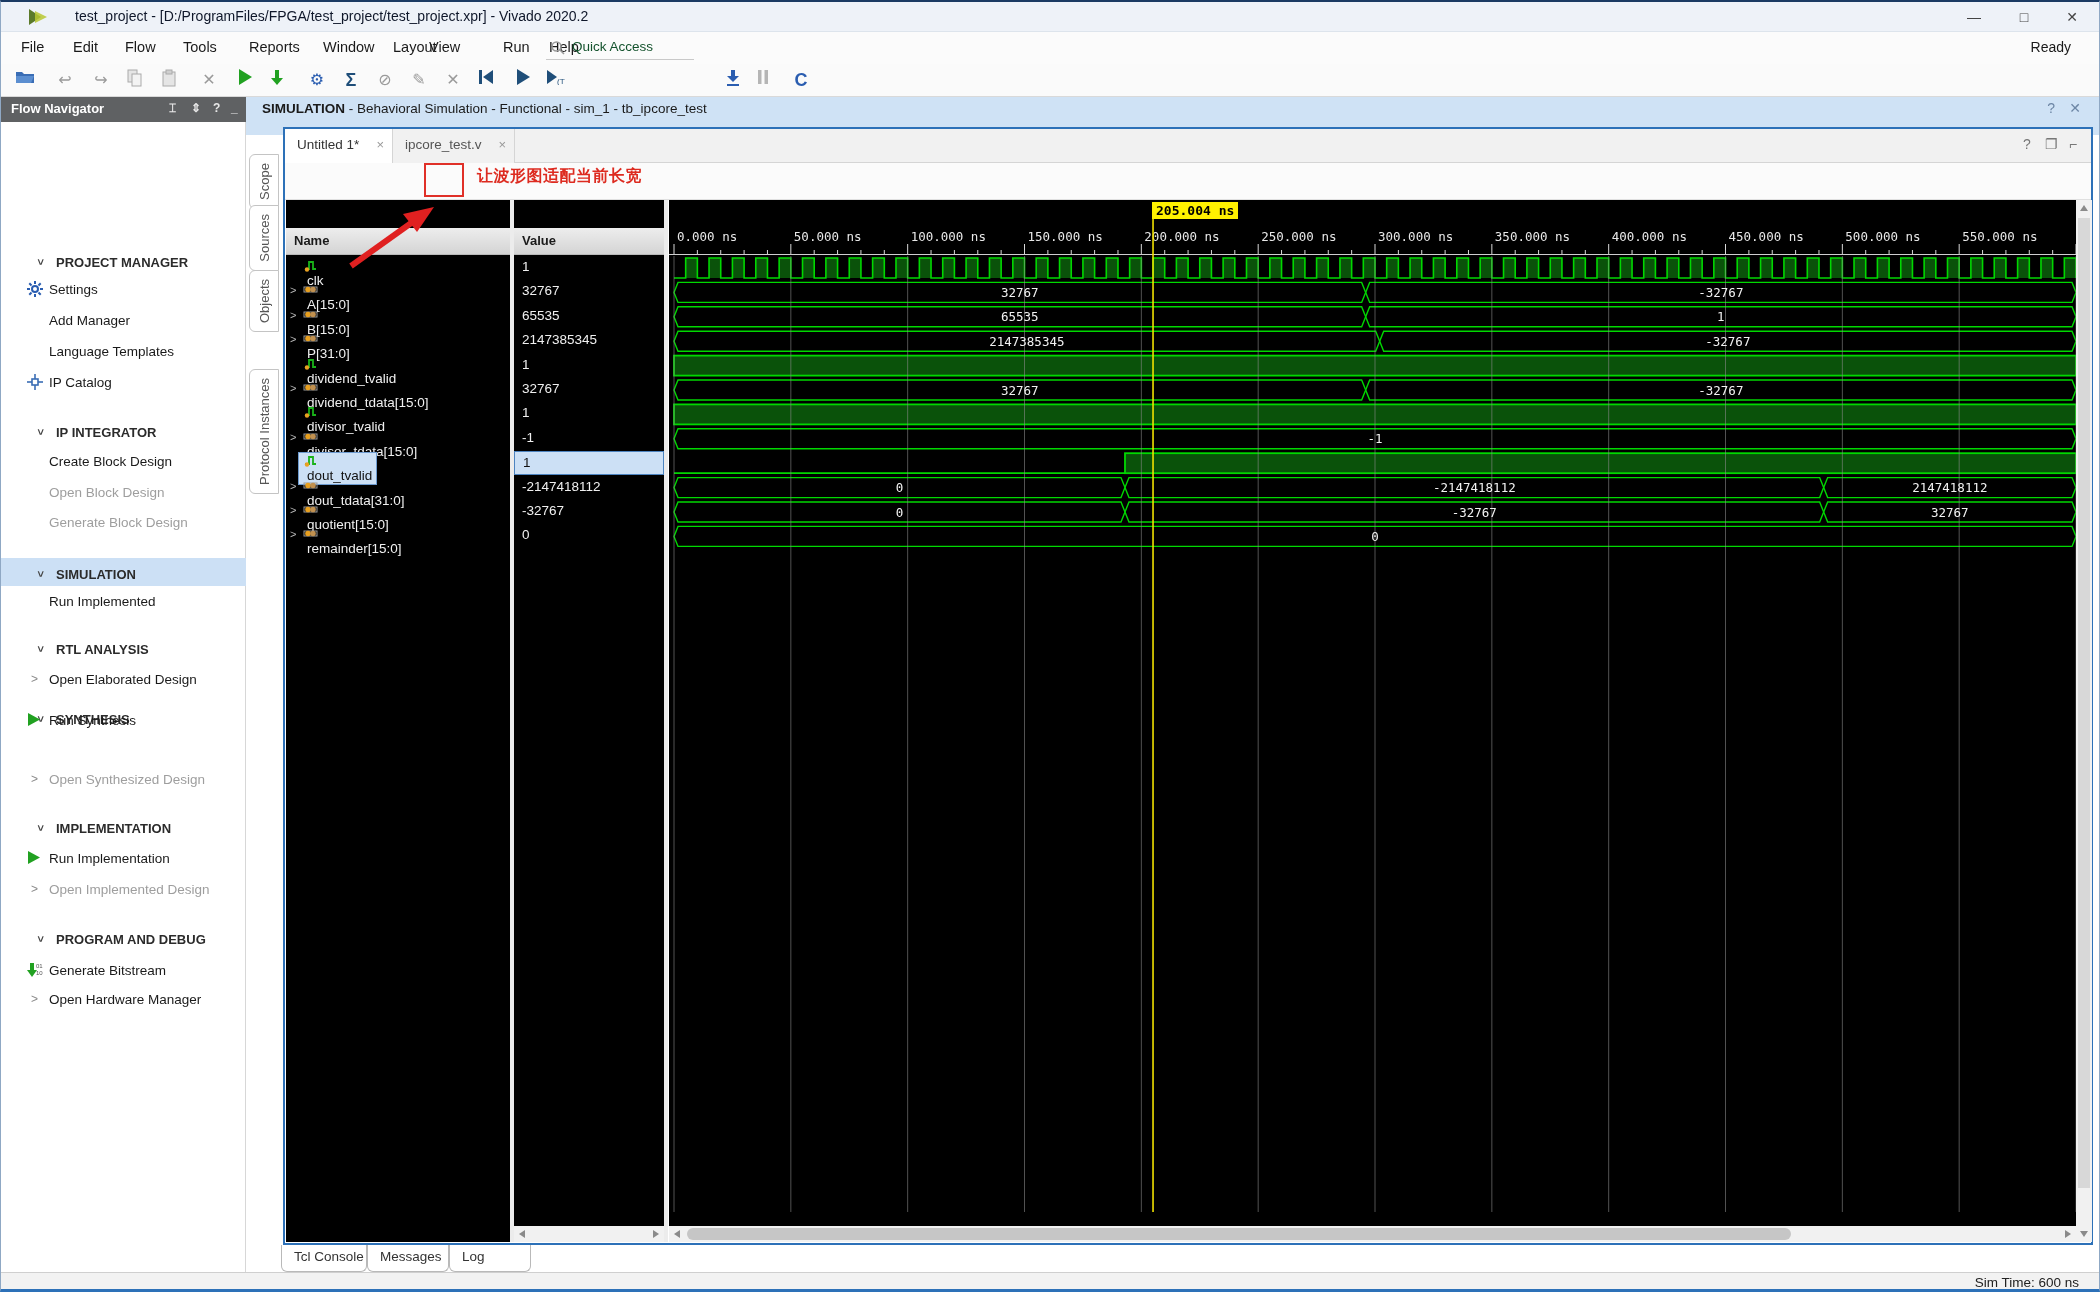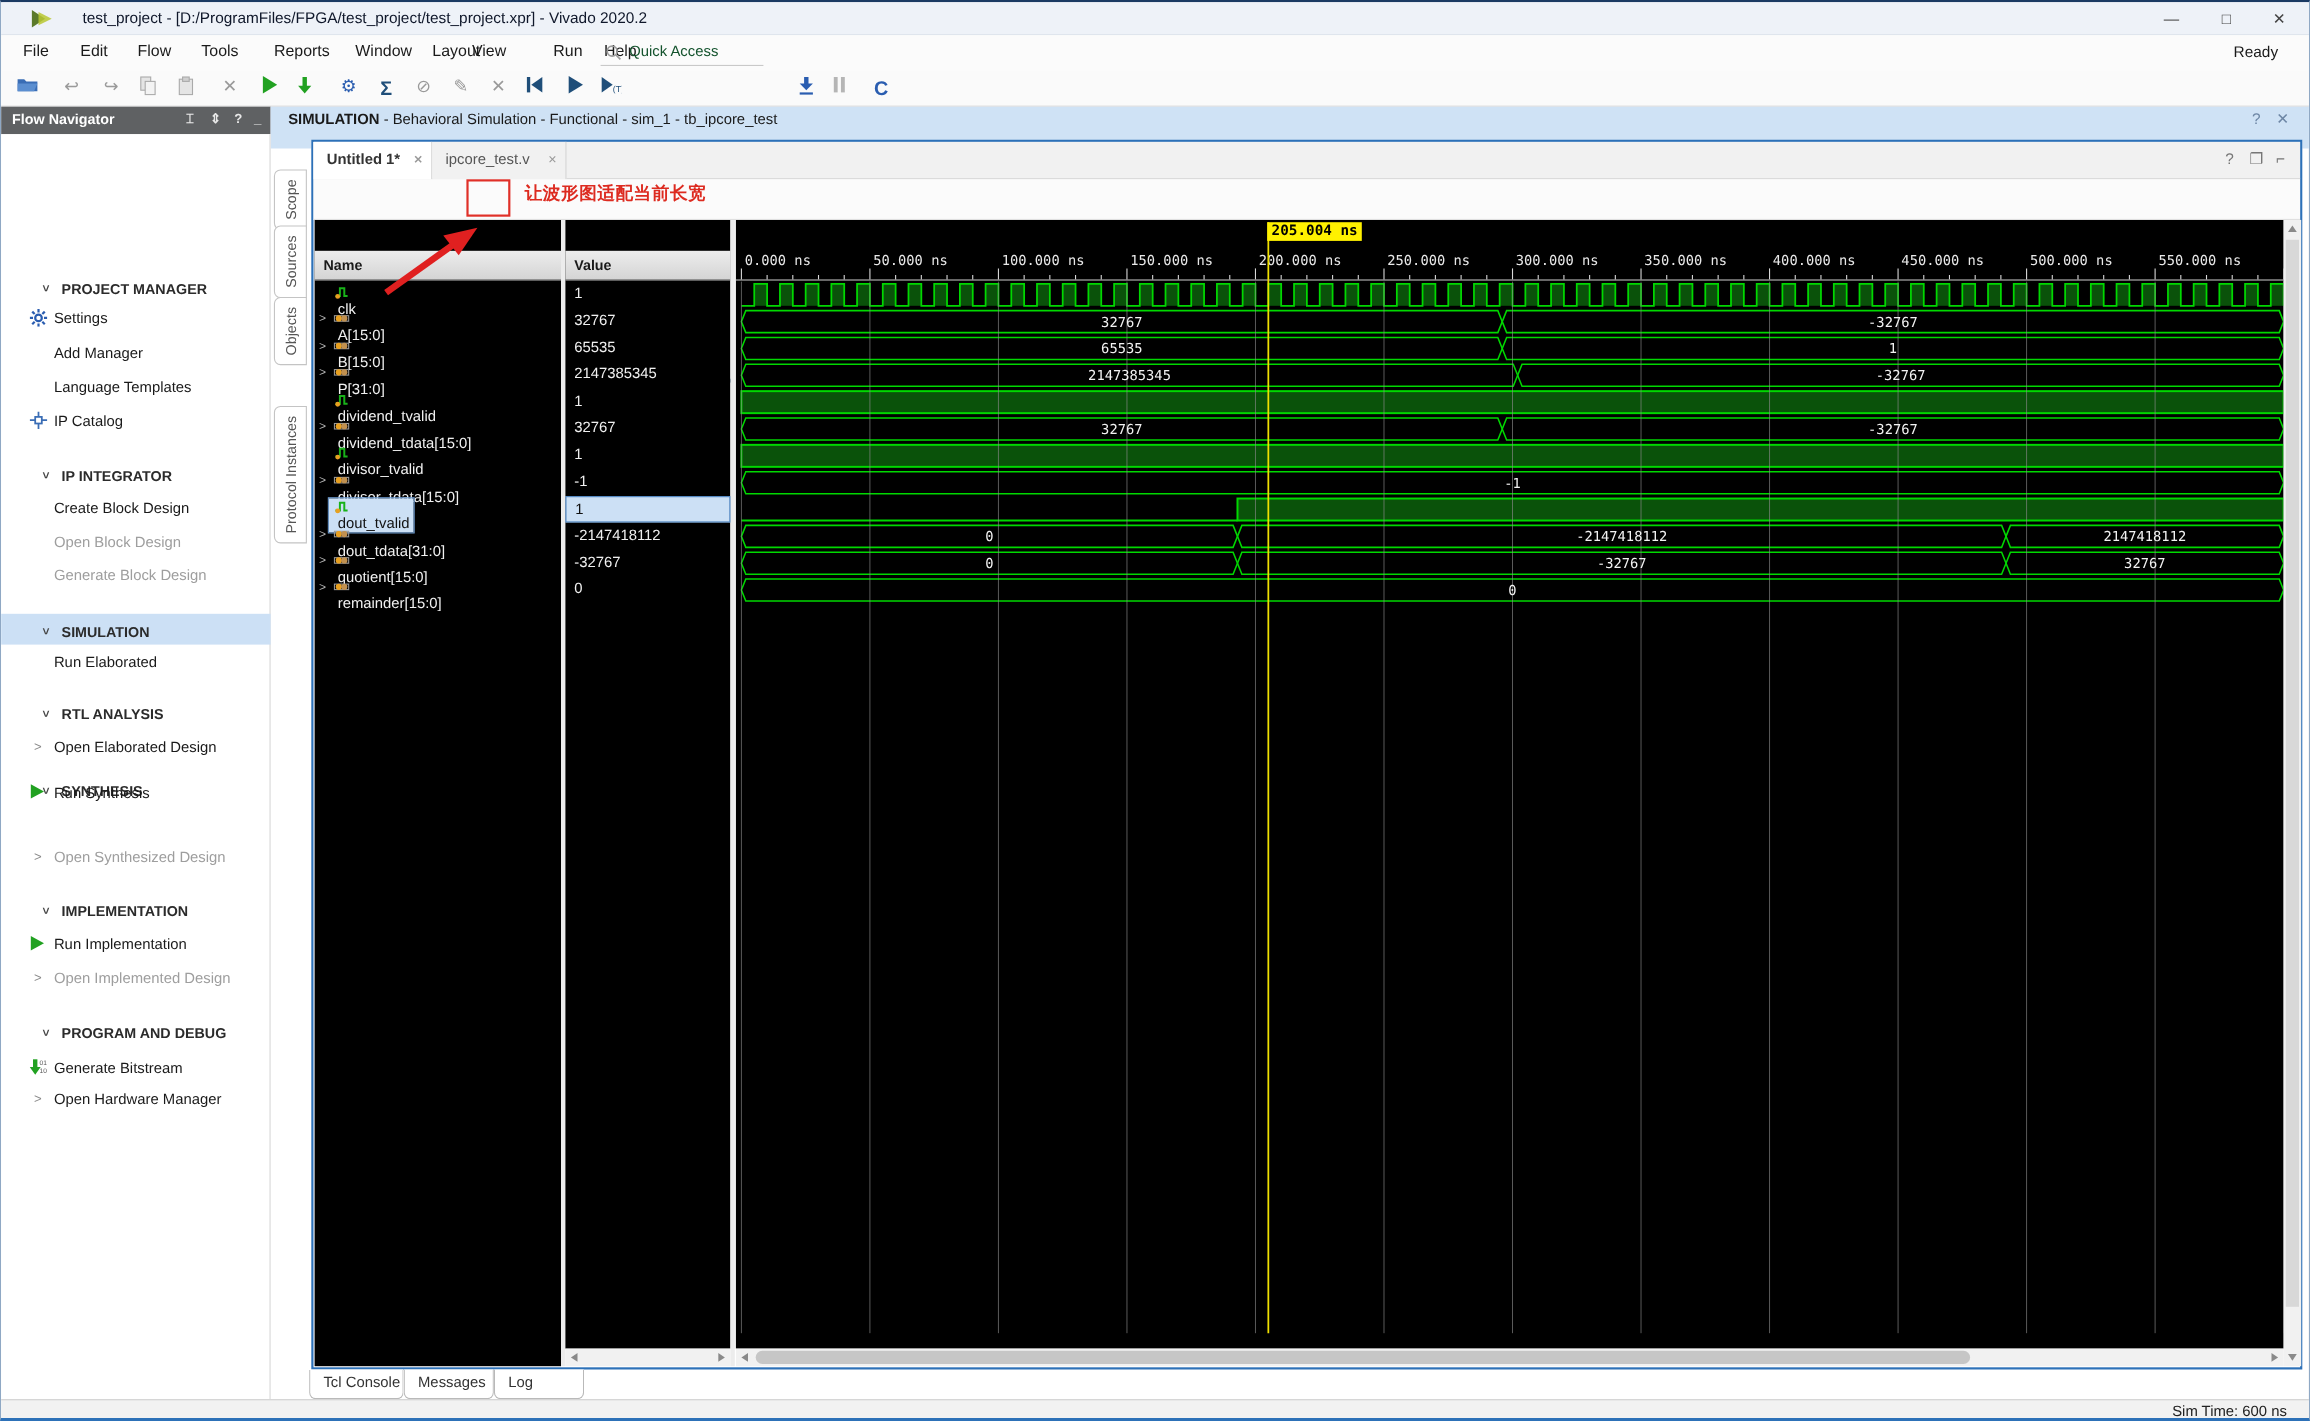--- a/index.html
+++ b/index.html
@@ -46,21 +46,21 @@
   .fn-ico { position:absolute; left:26px; top:4px; width:17px; height:17px; }
   #sec-highlight { left:0; top:436px; width:245px; height:28px; background:#cce0f5; }
   
   .vtab { position:absolute; left:248px; width:30px; border:1px solid #c4c4c4; border-radius:6px 0 0 6px; background:#fff; color:#555; font-size:13px; }
   .vtab span { writing-mode:vertical-rl; transform:rotate(180deg); display:block; margin:8px auto; }
   
   #wavepanel { left:282px; top:125px; width:1810px; height:1118px; border:2px solid #2d71b8; background:#fff; }
   #wavetabs { left:284px; top:127px; width:1806px; height:34px; background:#f1f1f1; border-bottom:1px solid #d5d5d5; }
   .wtab { position:absolute; top:0; height:34px; font-size:13.5px; padding:8px 26px 0 12px; border-right:1px solid #d5d5d5; }
   .wtab .x { position:absolute; right:8px; top:8px; color:#999; font-size:13px; }
-  .wtab.active { background:#fff; font-weight:bold; color:#333; }
+  .wtab.active { background:#fff; font-weight:normal; color:#333; }
   .wtab.inactive { color:#555; background:#f1f1f1; }
   .panel-ic { position:absolute; top:134px; color:#777; font-size:14px; }
   #wavetoolbar { left:284px; top:161px; width:1806px; height:37px; background:#fbfbfb; border-bottom:1px solid #e0e0e0; }
   .wti { position:absolute; top:168px; width:26px; height:24px; text-align:center; line-height:22px; }
   .vsep { position:absolute; top:167px; width:1px; height:24px; background:#dcdcdc; }
   #fit-redbox { left:423px; top:161px; width:40px; height:34px; border:2px solid #e03028; background:transparent; z-index:30; }
   #anno-text { left:476px; top:164px; font-size:16px; font-weight:bold; color:#dd2b20; white-space:nowrap; z-index:31; letter-spacing:0.5px; }
   
   .blackbg { background:#000; }
   #namecol-bg { left:285px; top:198px; width:224px; height:1042px; }
@@ -265,21 +265,21 @@
         <span class="it-label">Open Block Design</span>
       </div>
       <div class="fn-item abs disabled" style="top: 388px;">
         <span class="it-label">Generate Block Design</span>
       </div>
       <div class="fn-sec abs" style="top: 439px;">
         <span class="chev-d">&gt;</span>
         <span class="sec-label">SIMULATION</span>
       </div>
       <div class="fn-item abs" style="top: 467px;">
-        <span class="it-label">Run Elaborated</span>
+        <span class="it-label">Run Implemented</span>
       </div>
       <div class="fn-sec abs" style="top: 514px;">
         <span class="chev-d">&gt;</span>
         <span class="sec-label">RTL ANALYSIS</span>
       </div>
       <div class="fn-item abs" style="top: 545px;">
         <span class="chev-r">&gt;</span>
         <span class="it-label">Open Elaborated Design</span>
       </div>
       <div class="fn-sec abs" style="top: 584px;">

